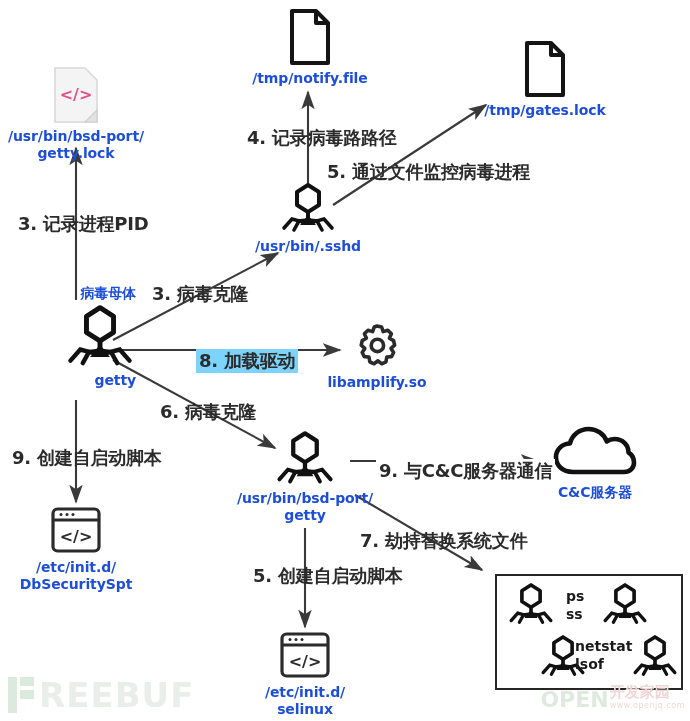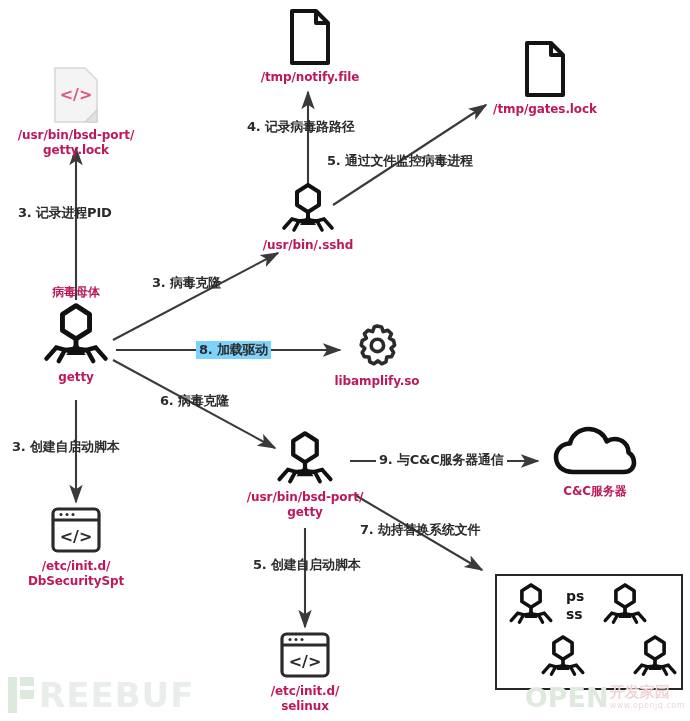--- a/index.html
+++ b/index.html
@@ -30,42 +30,43 @@
 
   .node {
     position: absolute;
     z-index: 3;
     text-align: center;
     display: flex;
     flex-direction: column;
     align-items: center;
   }
   .node-label {
-    font-size: 12px;
-    font-weight: bold;
-    color: #be185d;
+    font-size: 14px;
+    font-weight: bold;
+    color: #1d4ed8;
     line-height: 1.22;
     white-space: pre-line;
     letter-spacing: -0.1px;
   }
   .node-label.top {
     margin-bottom: 2px;
   }
   .node-icon {
     display: block;
   }
 
   .edge-label {
     position: absolute;
     z-index: 4;
-    font-size: 13px;
+    font-size: 18px;
     font-weight: bold;
     color: #2b2b2b;
     white-space: nowrap;
     letter-spacing: -0.2px;
+    margin-top: 8px;
   }
 
   .tools-box {
     position: absolute;
     z-index: 3;
     border: 2.5px solid #262626;
     background: #ffffff;
     box-sizing: border-box;
   }
   .tools-grid {
@@ -120,21 +121,21 @@
     letter-spacing: 1px;
     line-height: 1;
   }
   .wm-open {
     right: 5px;
     bottom: 10px;
     display: flex;
     align-items: flex-end;
   }
   .wm-open .o-txt {
-    font-size: 27px;
+    font-size: 22px;
     font-weight: bold;
     color: #dfeadf;
     letter-spacing: 0px;
     line-height: 1;
   }
   .wm-open .cn {
     display: flex;
     flex-direction: column;
     align-items: flex-start;
     margin-left: 1px;
@@ -225,21 +226,21 @@
         <polygon points="29,33 21,43 37,43" fill="#111111"></polygon>
         <path d="M29,38 L20,39 L15,48" fill="none" stroke="#111111" stroke-width="3.6" stroke-linecap="round"></path>
         <path d="M29,38 L38,39 L43,48" fill="none" stroke="#111111" stroke-width="3.6" stroke-linecap="round"></path>
         <path d="M24,40 L13,37 L5,46" fill="none" stroke="#111111" stroke-width="3.6" stroke-linecap="round"></path>
         <path d="M34,40 L45,37 L53,46" fill="none" stroke="#111111" stroke-width="3.6" stroke-linecap="round"></path>
       </svg>
     </span>
     <span class="node-label">/usr/bin/.sshd</span>
   </div>
 
-  <div class="node" style="left:16px; top:285px; width:120px;">
+  <div class="node" style="left:16px; top:285px; width:120px;align-items:flex-end;">
     <span class="node-label top">病毒母体</span>
     <span class="node-icon">
       <svg width="72" height="64" viewBox="0 0 58 52" xmlns="http://www.w3.org/2000/svg">
         <polygon points="29,3 40,10 40,23 29,30 18,23 18,10" fill="#ffffff" stroke="#111111" stroke-width="4" stroke-linejoin="round"></polygon>
         <line x1="29" y1="28" x2="29" y2="38" stroke="#111111" stroke-width="4"></line>
         <polygon points="29,33 21,43 37,43" fill="#111111"></polygon>
         <path d="M29,38 L20,39 L15,48" fill="none" stroke="#111111" stroke-width="3.6" stroke-linecap="round"></path>
         <path d="M29,38 L38,39 L43,48" fill="none" stroke="#111111" stroke-width="3.6" stroke-linecap="round"></path>
         <path d="M24,40 L13,37 L5,46" fill="none" stroke="#111111" stroke-width="3.6" stroke-linecap="round"></path>
         <path d="M34,40 L45,37 L53,46" fill="none" stroke="#111111" stroke-width="3.6" stroke-linecap="round"></path>
@@ -367,24 +368,26 @@
           <polygon points="29,3 40,10 40,23 29,30 18,23 18,10" fill="#ffffff" stroke="#111111" stroke-width="4.4" stroke-linejoin="round"></polygon>
           <line x1="29" y1="28" x2="29" y2="38" stroke="#111111" stroke-width="4.4"></line>
           <polygon points="29,33 21,43 37,43" fill="#111111"></polygon>
           <path d="M29,38 L20,39 L15,48" fill="none" stroke="#111111" stroke-width="4" stroke-linecap="round"></path>
           <path d="M29,38 L38,39 L43,48" fill="none" stroke="#111111" stroke-width="4" stroke-linecap="round"></path>
           <path d="M24,40 L13,37 L5,46" fill="none" stroke="#111111" stroke-width="4" stroke-linecap="round"></path>
           <path d="M34,40 L45,37 L53,46" fill="none" stroke="#111111" stroke-width="4" stroke-linecap="round"></path>
         </svg>
       </span>
 
+      <span class="tool-txt" style="left:78px; top:62px;">netstat
+lsof</span>
     </div>
   </div>
 
-  <span class="edge-label" style="left:12px; top:438px;">3. 创建自启动脚本</span>
+  <span class="edge-label" style="left:12px; top:438px;">9. 创建自启动脚本</span>
 
   <span class="edge-label" style="left:18px; top:204px;">3. 记录进程PID</span>
 
   <span class="edge-label" style="left:152px; top:274px;">3. 病毒克隆</span>
 
   <span class="edge-label" style="left:247px; top:118px;">4. 记录病毒路路径</span>
 
   <span class="edge-label" style="left:327px; top:152px;">5. 通过文件监控病毒进程</span>
 
   <span class="edge-label" style="left:160px; top:392px;">6. 病毒克隆</span>

